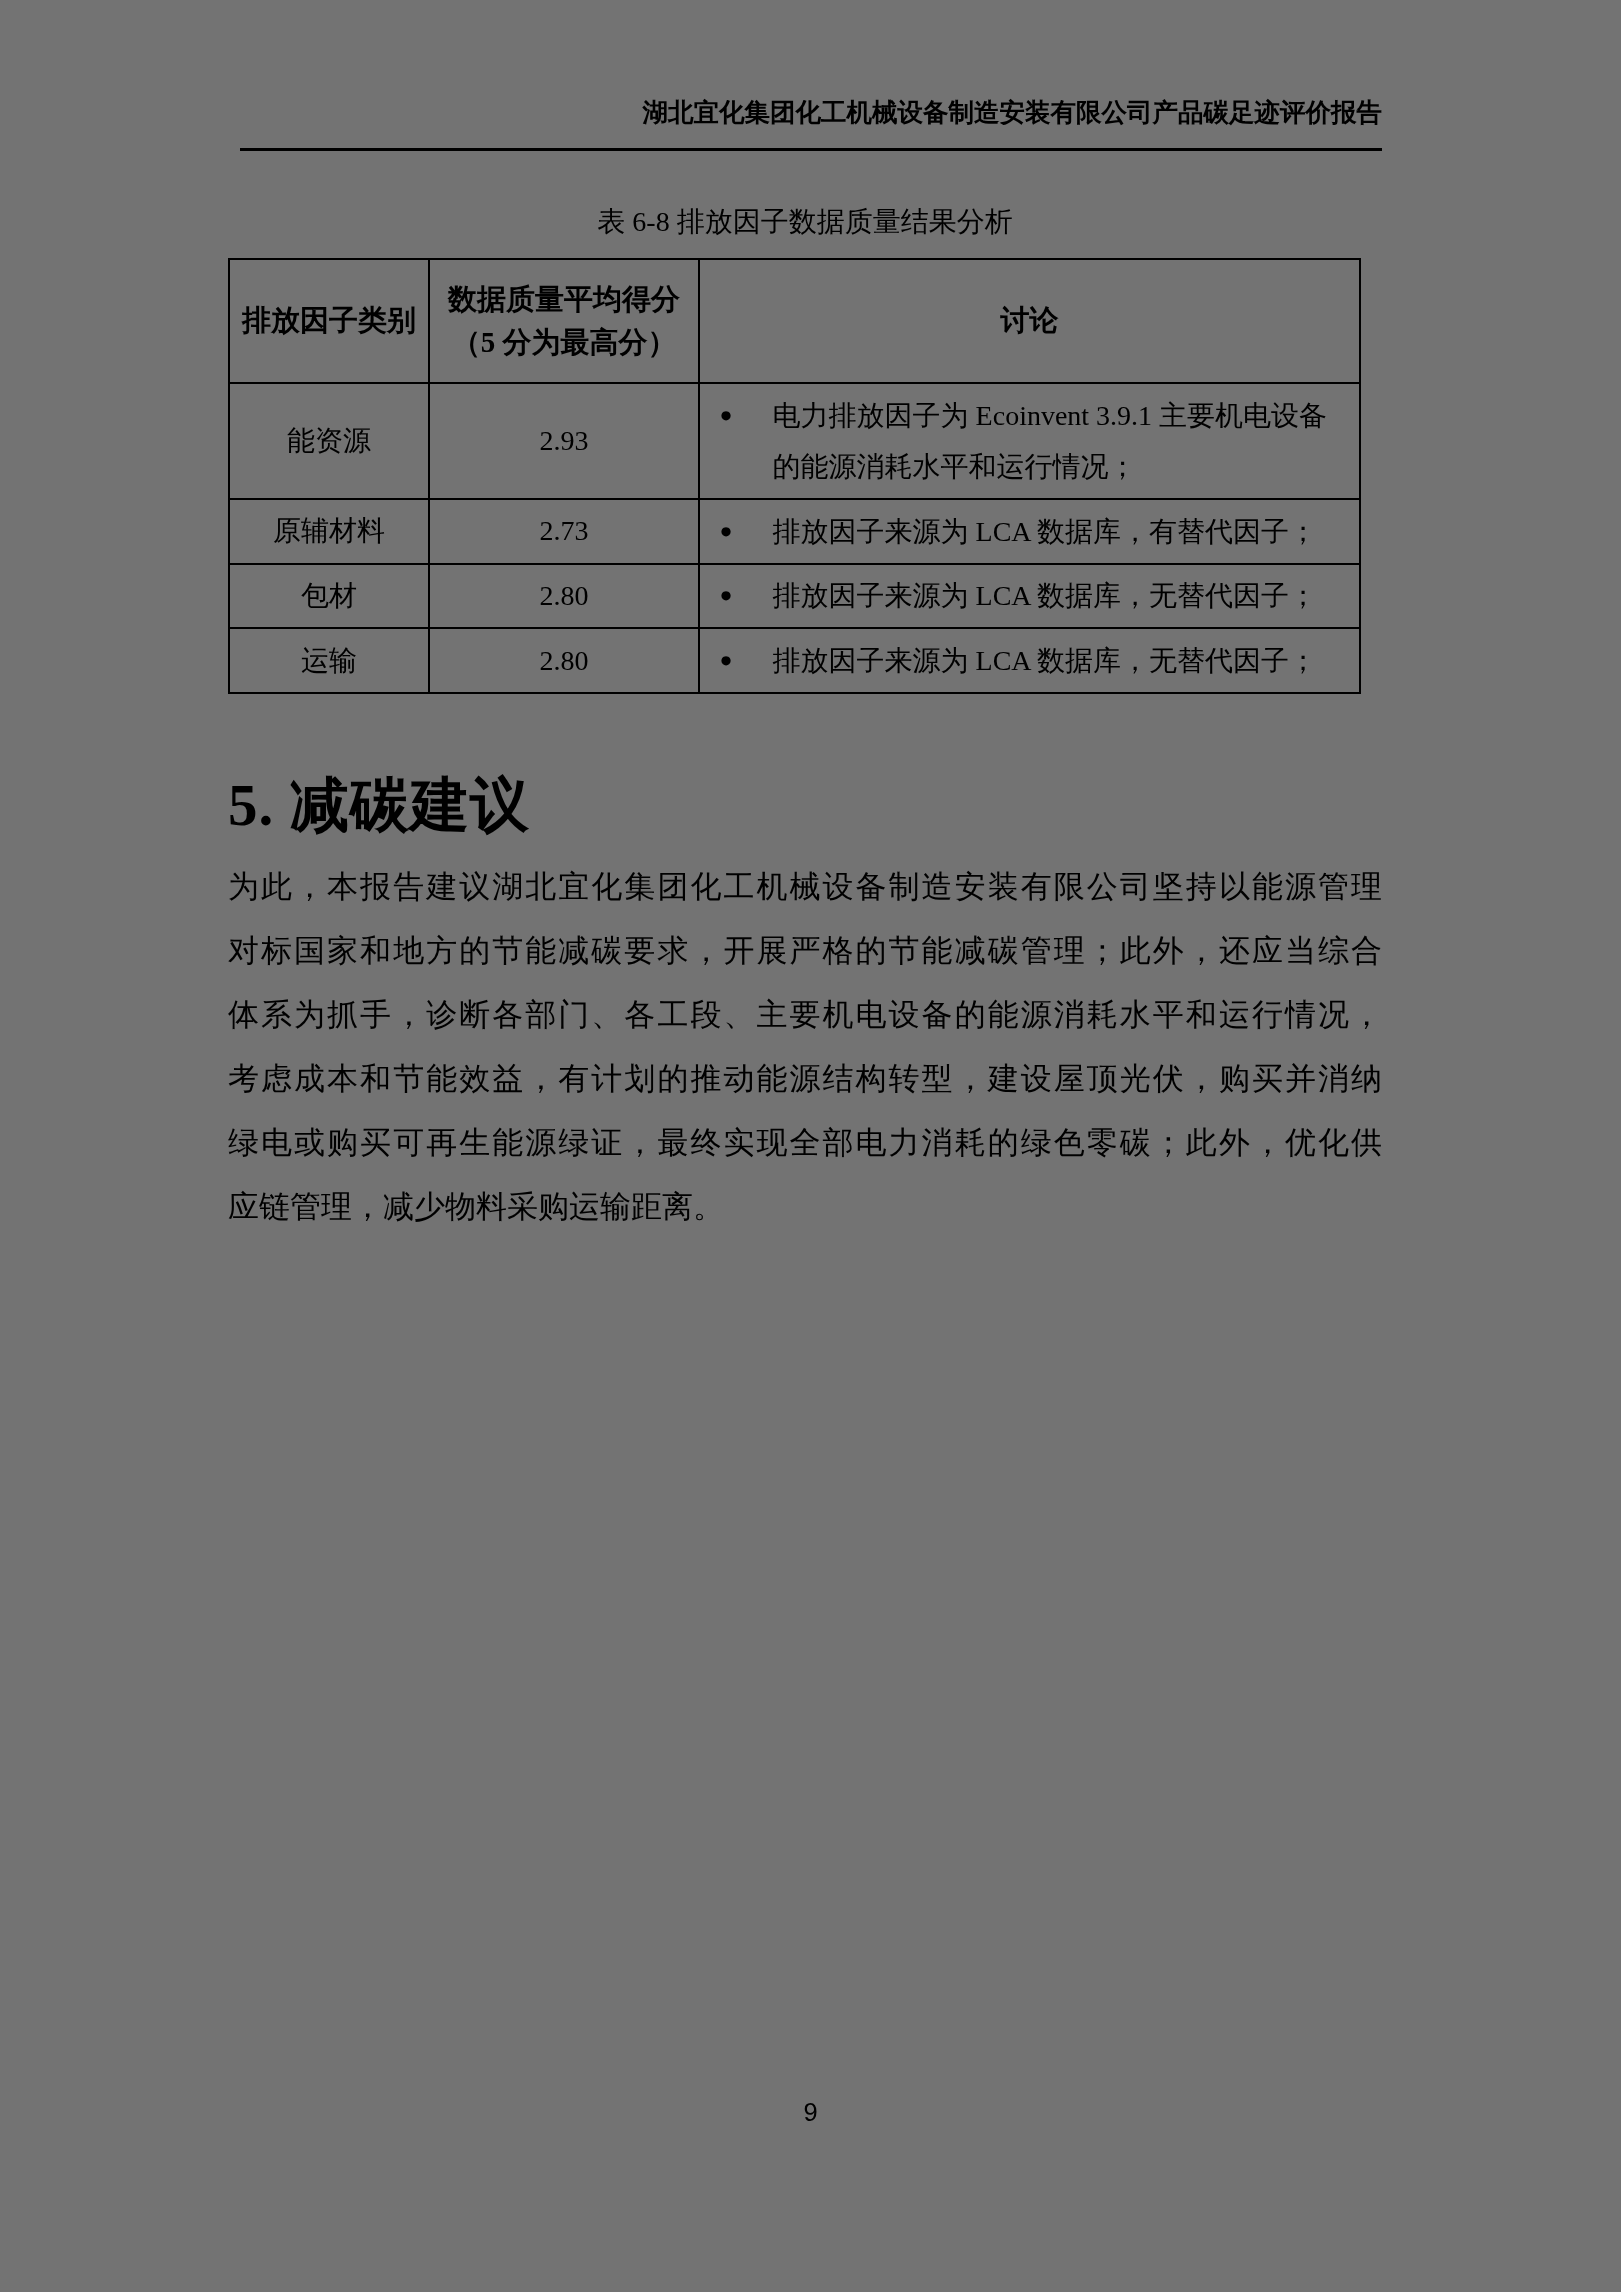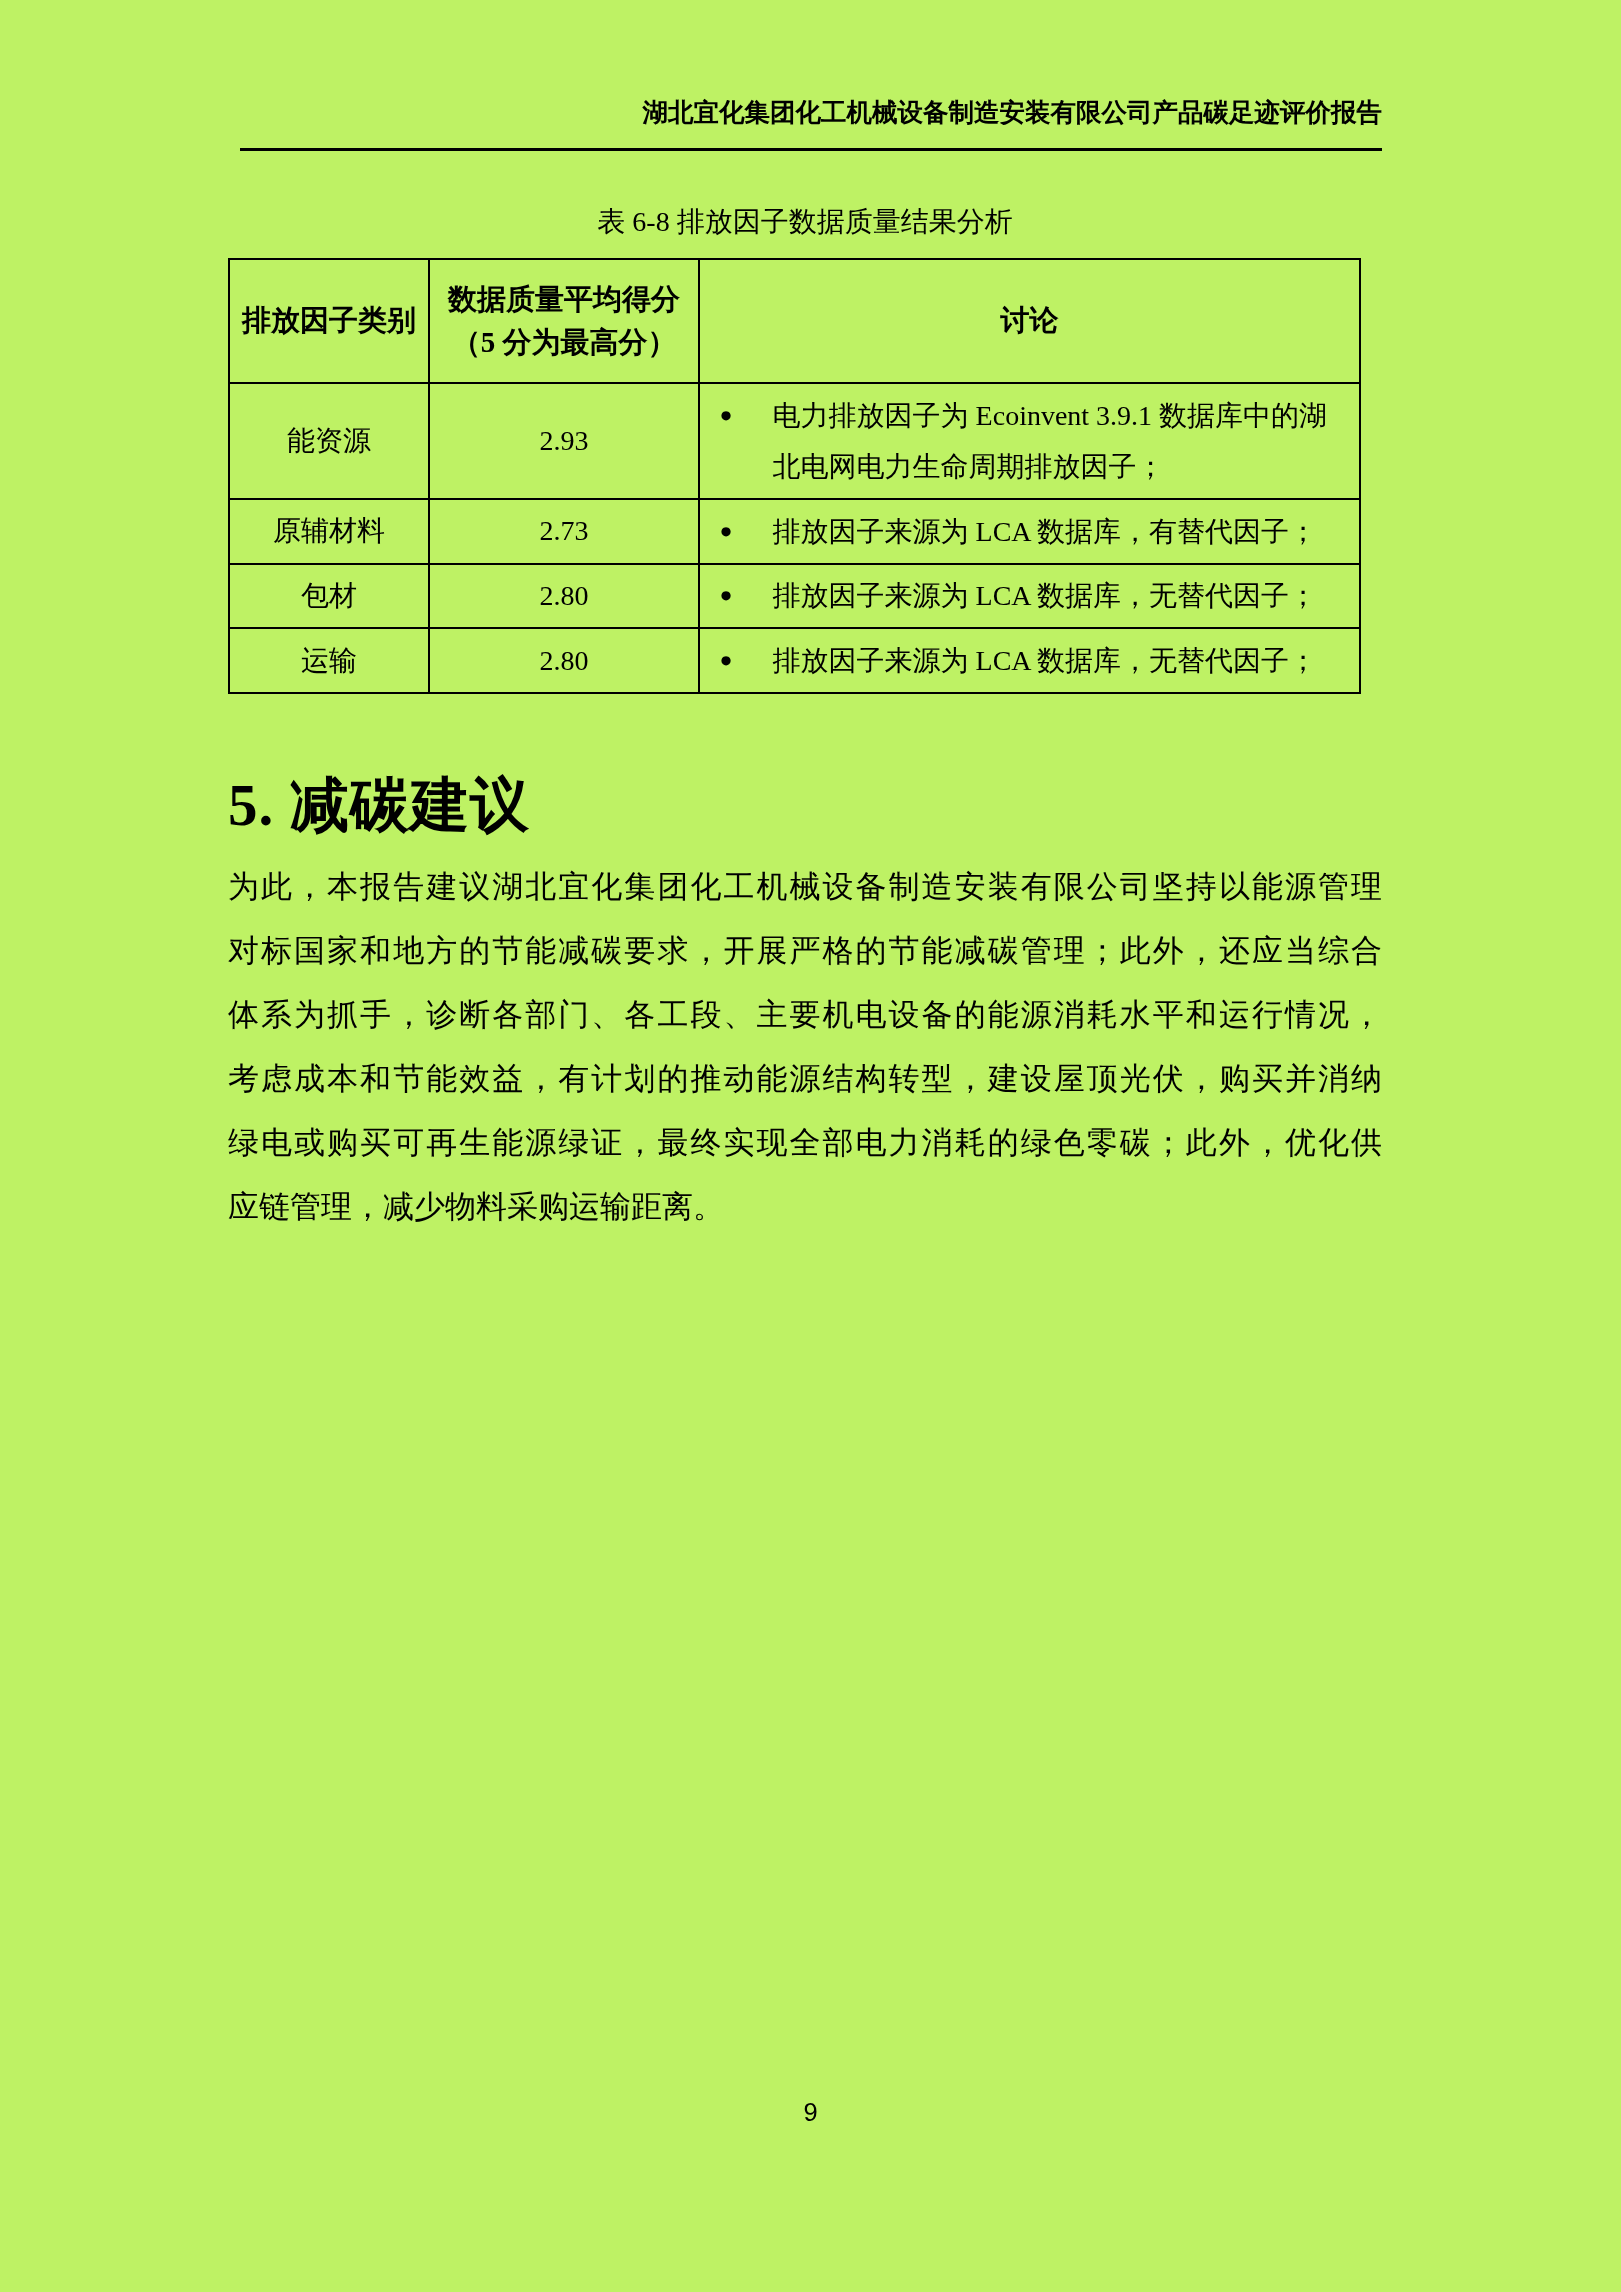--- a/index.html
+++ b/index.html
@@ -1,21 +1,21 @@
 <!DOCTYPE html>
 <html><head>
 <meta charset="utf-8">
 <style>
   * { margin: 0; padding: 0; box-sizing: border-box; }
   html, body { background: #ffffff; }
   .page {
     position: relative;
     width: 1621px;
     height: 2293px;
-    background: #bef264;
+    background: #737373;
     font-family: "Liberation Serif", "DejaVu Serif", serif;
     color: #000000;
     overflow: hidden;
   }
   .running-header {
     position: absolute;
     top: 96px;
     left: 228px;
     width: 1154px;
     text-align: right;
@@ -143,21 +143,21 @@
         <div class="hdr2line">（5 分为最高分）</div>
       </th>
       <th class="c">讨论</th>
     </tr>
     <tr class="r0">
       <td class="c">能资源</td>
       <td class="c">2.93</td>
       <td>
         <div class="disc">
           <span class="bullet">●</span>
-          <div class="disc-text">电力排放因子为 Ecoinvent 3.9.1 数据库中的湖北电网电力生命周期排放因子；</div>
+          <div class="disc-text">电力排放因子为 Ecoinvent 3.9.1 主要机电设备的能源消耗水平和运行情况；</div>
         </div>
       </td>
     </tr>
     <tr class="r1">
       <td class="c">原辅材料</td>
       <td class="c">2.73</td>
       <td>
         <div class="disc">
           <span class="bullet">●</span>
           <div class="disc-text">排放因子来源为 LCA 数据库，有替代因子；</div>

